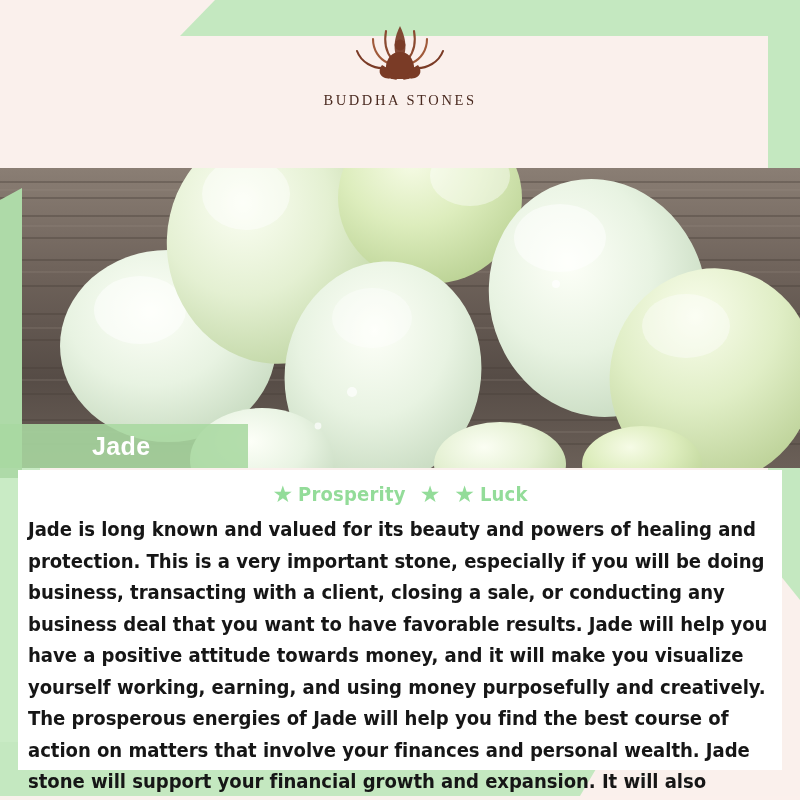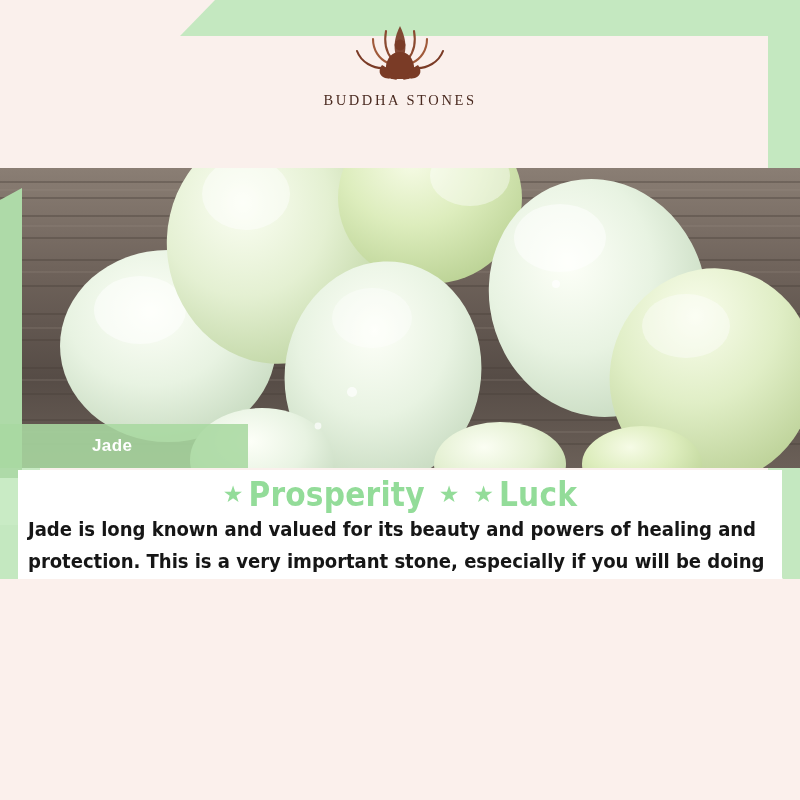--- a/index.html
+++ b/index.html
@@ -9,21 +9,21 @@
   body {
     width: 800px;
     height: 800px;
     overflow: hidden;
     font-family: "Liberation Sans", sans-serif;
     background: #FBF0EC;
   }
   .poster {
     position: relative;
     width: 800px;
-    height: 579px;
+    height: 796px;
     background: #FAF0EC;
     overflow: hidden;
   }
 
   
   .band-top {
     position: absolute;
     top: 0; left: 0;
     width: 800px; height: 36px;
     background: #C4E8C0;
@@ -125,21 +125,21 @@
     width: 248px; height: 44px;
     background: rgba(168, 216, 160, 0.88);
     z-index: 5;
     display: flex;
     align-items: center;
   }
   .jade-text {
     margin-left: 92px;
     font-family: "Liberation Sans", sans-serif;
     font-weight: bold;
-    font-size: 17px;
+    font-size: 25px;
     color: #FFFFFF;
     letter-spacing: 0.4px;
   }
 
   
   .content {
     position: absolute;
     left: 18px; top: 470px;
     width: 764px; height: 300px;
     background: #FFFFFF;
@@ -159,21 +159,21 @@
     gap: 5px;
   }
   .benefit .star {
     color: #93DC99;
     font-size: 23px;
     line-height: 1;
   }
   .benefit .label {
     font-family: "Liberation Sans Narrow", "DejaVu Sans Condensed", "Liberation Sans", sans-serif;
     font-weight: bold;
-    font-size: 33px;
+    font-size: 20px;
     color: #93DC99;
     letter-spacing: 0.2px;
   }
   .body-text {
     margin: 4px 10px 0 10px;
     font-family: "Liberation Sans Narrow", "DejaVu Sans Condensed", "Liberation Sans", sans-serif;
     font-size: 20.2px;
     font-weight: bold;
     color: #161616;
     line-height: 31.5px;

